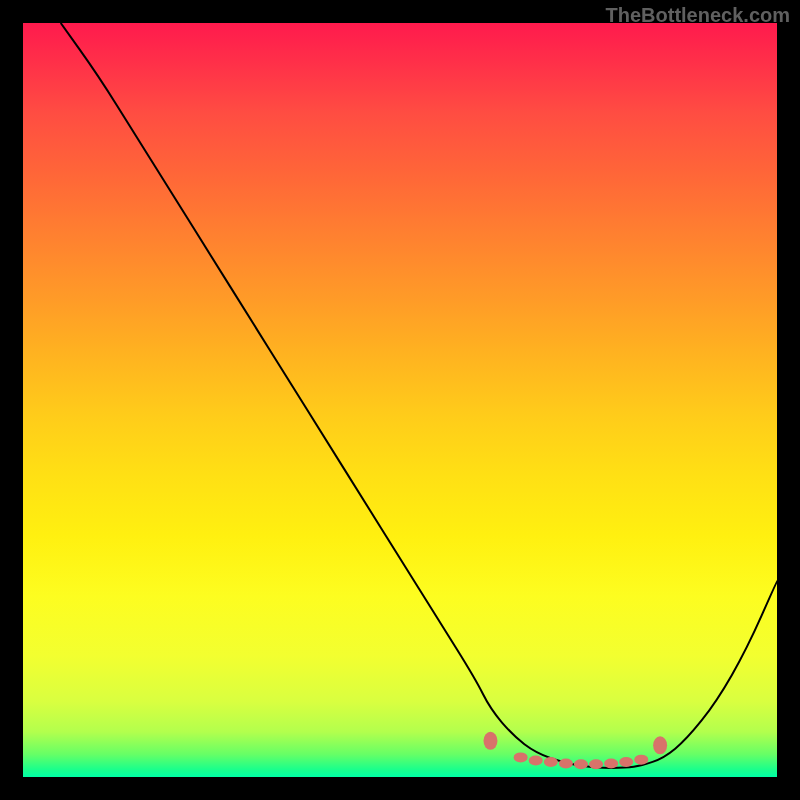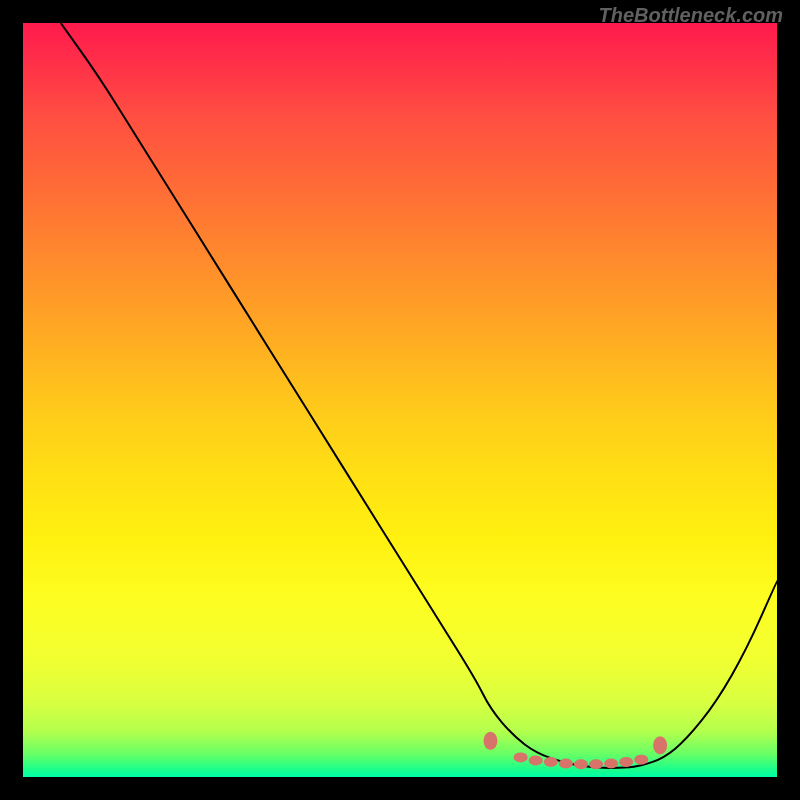--- a/index.html
+++ b/index.html
@@ -6,26 +6,25 @@
   body {
     width: 800px;
     height: 800px;
     background: #000;
     position: relative;
     font-family: Arial, sans-serif;
   }
   .watermark {
     position: absolute;
     top: 4px;
-    right: 17px;
+    right: 10px;
     color: #606060;
     font-size: 20px;
     font-weight: bold;
     z-index: 10;
-    font-style: italic;
   }
   .chart-area {
     position: absolute;
     left: 23px;
     top: 23px;
     width: 754px;
     height: 754px;
     background: linear-gradient(to bottom,
       #ff1a4d 0%,
       #ff3348 6%,

